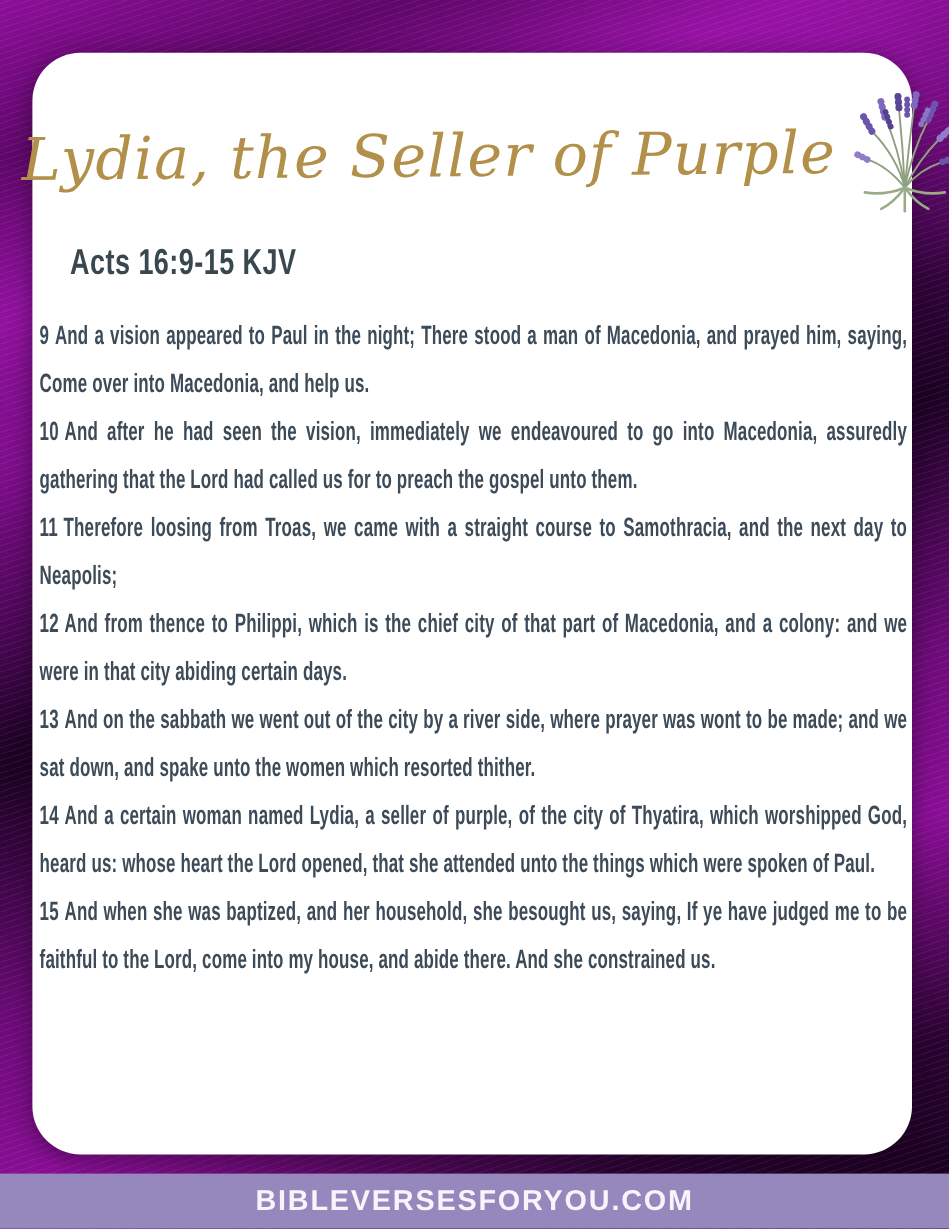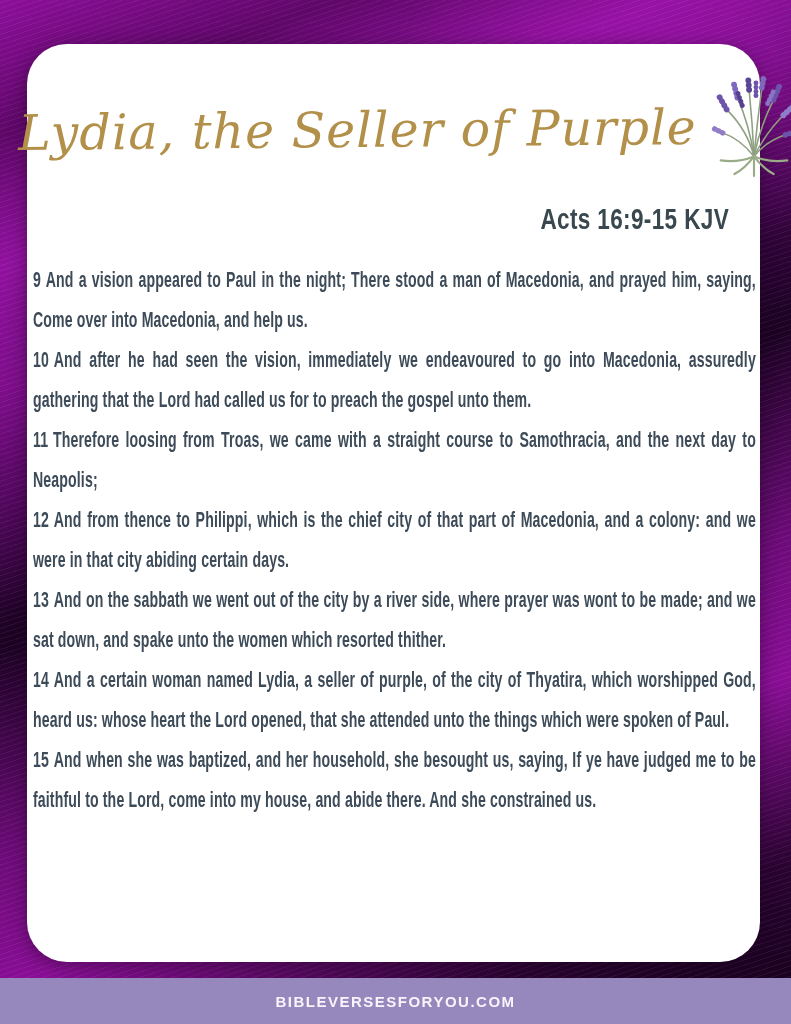--- a/index.html
+++ b/index.html
@@ -42,21 +42,21 @@
     font-family: "DejaVu Serif", serif;
     font-style: italic;
     font-size: 49px;
     letter-spacing: 1px;
     color: #b2904a;
     white-space: nowrap;
     transform: rotate(-0.5deg);
   }
   .lavender { width: 98px; height: 104px; flex: 0 0 auto; margin-top: -6px; }
 
-  .reference-wrap { width: 100%; text-align: right; margin-top: 14px; }
+  .reference-wrap { width: 100%; text-align: left; margin-top: 14px; }
   .reference {
     display: inline-block;
     font-size: 30px;
     font-weight: bold;
     letter-spacing: 0.5px;
     color: #39474f;
     transform: scaleX(0.75);
     transform-origin: 50% 50%;
   }
 
@@ -84,21 +84,21 @@
     position: absolute;
     left: 0; top: 978px;
     width: 791px; height: 46px;
     background: #9687bd;
     display: flex;
     align-items: center;
     justify-content: center;
   }
   .footer-text {
     color: #f7f5fb;
-    font-size: 15px;
+    font-size: 24px;
     font-weight: 600;
     letter-spacing: 1.5px;
   }
 </style>
 </head>
 <body>
 
 <div class="card">
 
   <div class="header">

